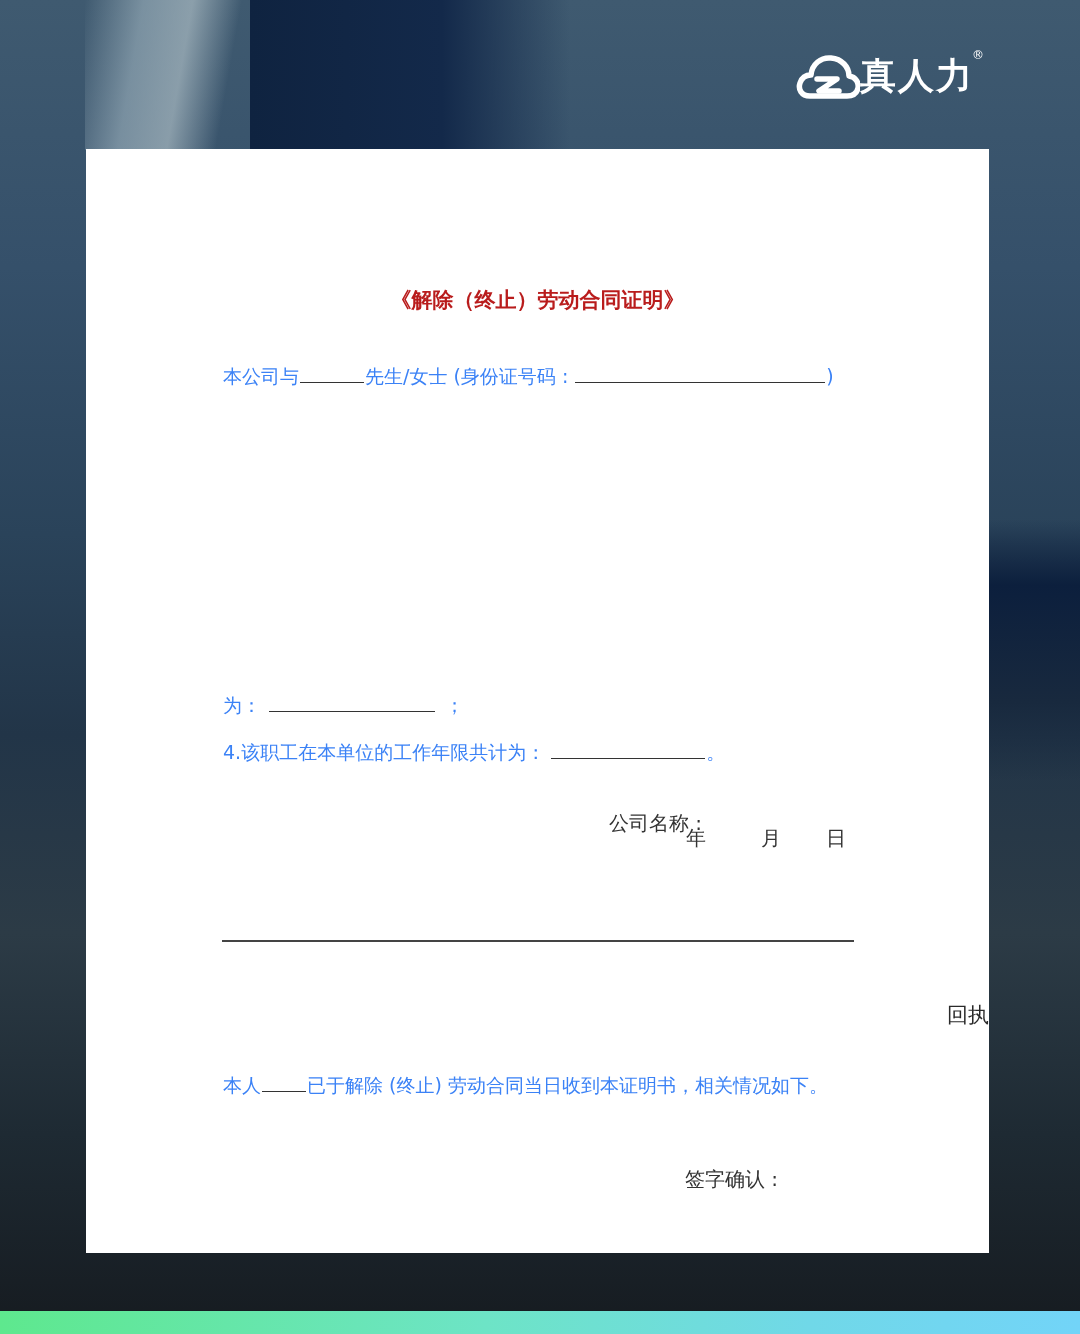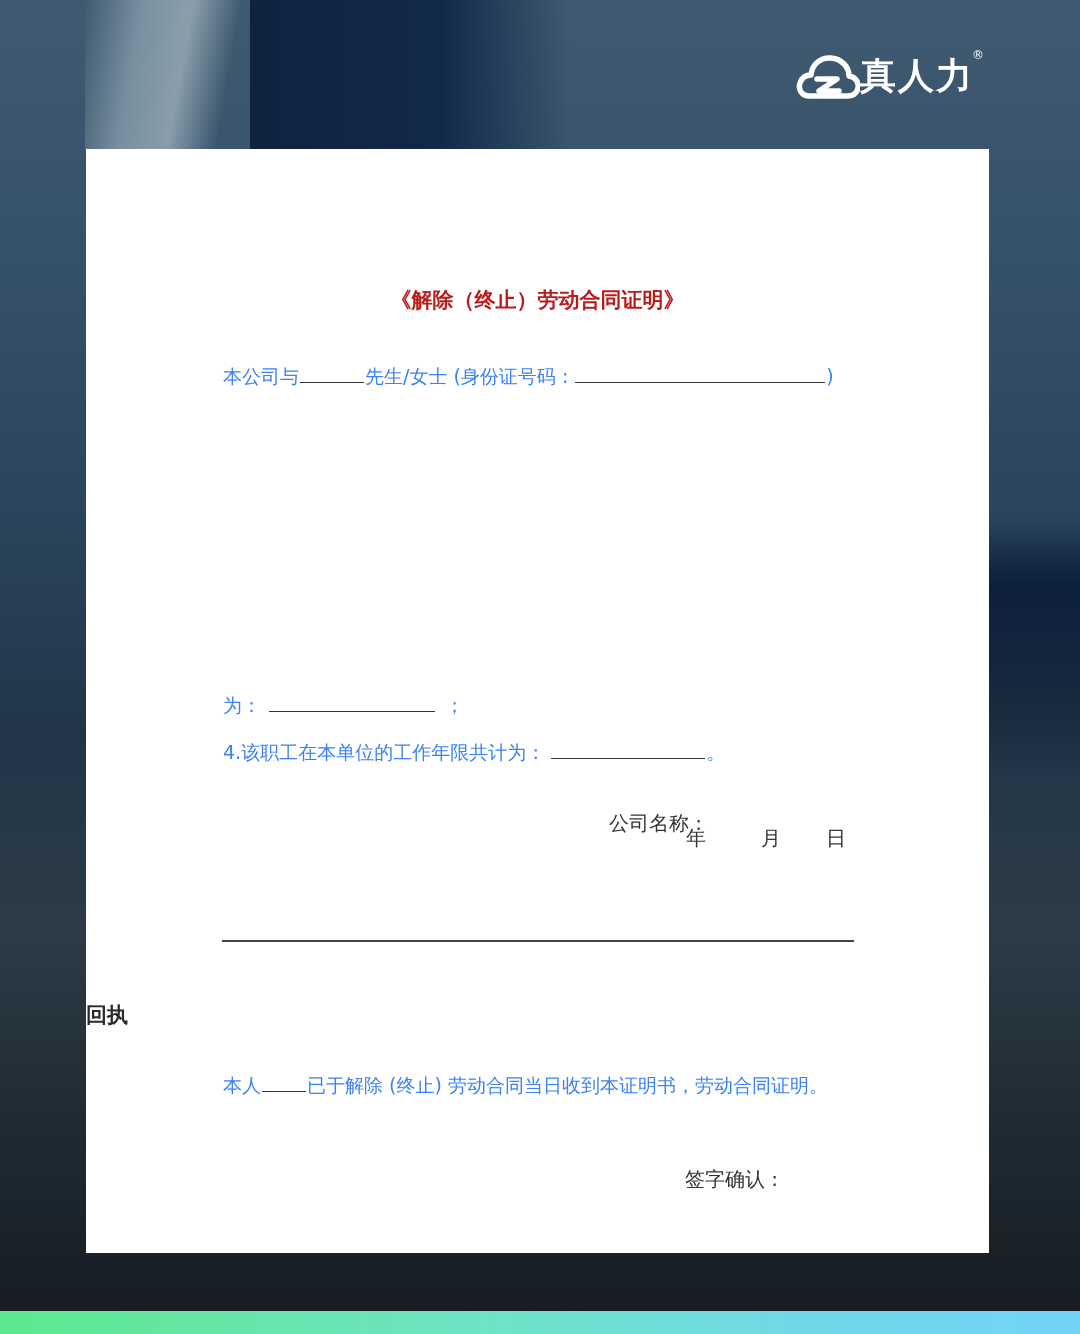--- a/index.html
+++ b/index.html
@@ -48,22 +48,22 @@
   .blank {
     display: inline-block; border-bottom: 1px solid #333; height: 20px;
     vertical-align: baseline; margin: 0 1px;
   }
   .spaced { letter-spacing: 9.6px; }
   .right-block { position: absolute; font-size: 20px; color: #333; white-space: nowrap; }
   .divider {
     position: absolute; left: 136px; top: 791px; width: 632px; height: 2px; background: #444;
   }
   .receipt-title {
-    position: absolute; left: 0; right: 0; top: 852px; text-align: left;
-    font-size: 21px; font-weight: bold; color: #2a2a2a;
+    position: absolute; left: 0; right: 0; top: 852px; text-align: right;
+    font-size: 21px; font-weight: normal; color: #2a2a2a;
   }
   .bottom-bar {
     position: absolute; left: 0; top: 1311px; width: 1080px; height: 23px;
     background: linear-gradient(90deg, #5ee88e 0%, #6de4c6 45%, #70d8e8 75%, #72d4f8 100%);
   }
 </style>
 </head>
 <body>
 
 <div class="bg-streak"></div>
@@ -97,18 +97,18 @@
 
   <div class="right-block" style="left:523px;top:661px">公司名称 :</div>
   <div class="right-block" style="left:600px;top:676px">
     <span>年</span><span style="display:inline-block;width:55px"></span><span>月</span><span style="display:inline-block;width:45px"></span><span>日</span>
   </div>
 
   <div class="divider"></div>
 
   <div class="receipt-title">回执</div>
   <div class="line" style="top:923px">
-    <span>本人</span><span class="blank" style="width:44px"></span><span>已于解除 (终止) 劳动合同当日收到本证明书，劳动合同证明。</span>
+    <span>本人</span><span class="blank" style="width:44px"></span><span>已于解除 (终止) 劳动合同当日收到本证明书，相关情况如下。</span>
   </div>
   <div class="right-block" style="left:599px;top:1017px">签字确认 :</div>
 </div>
 
 <div class="bottom-bar"></div>
 
 </body></html>

